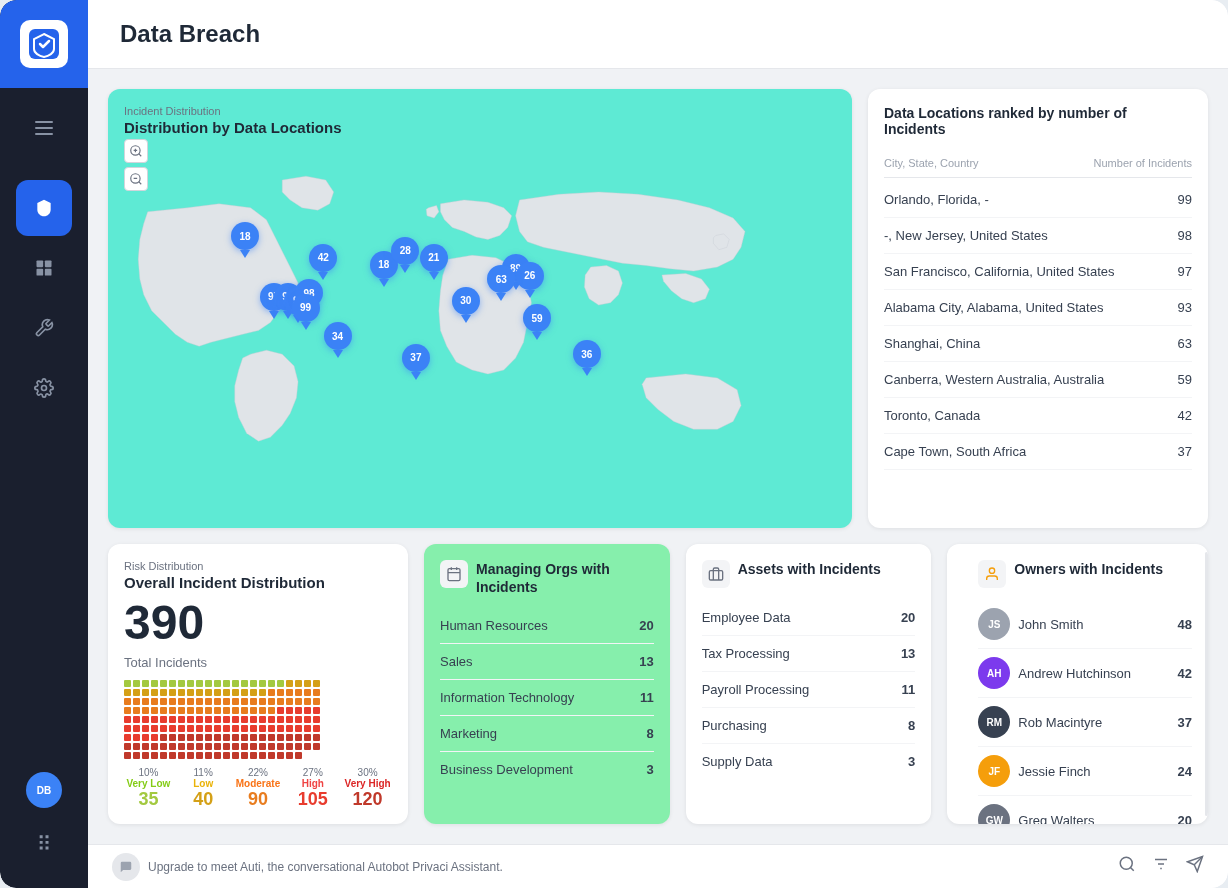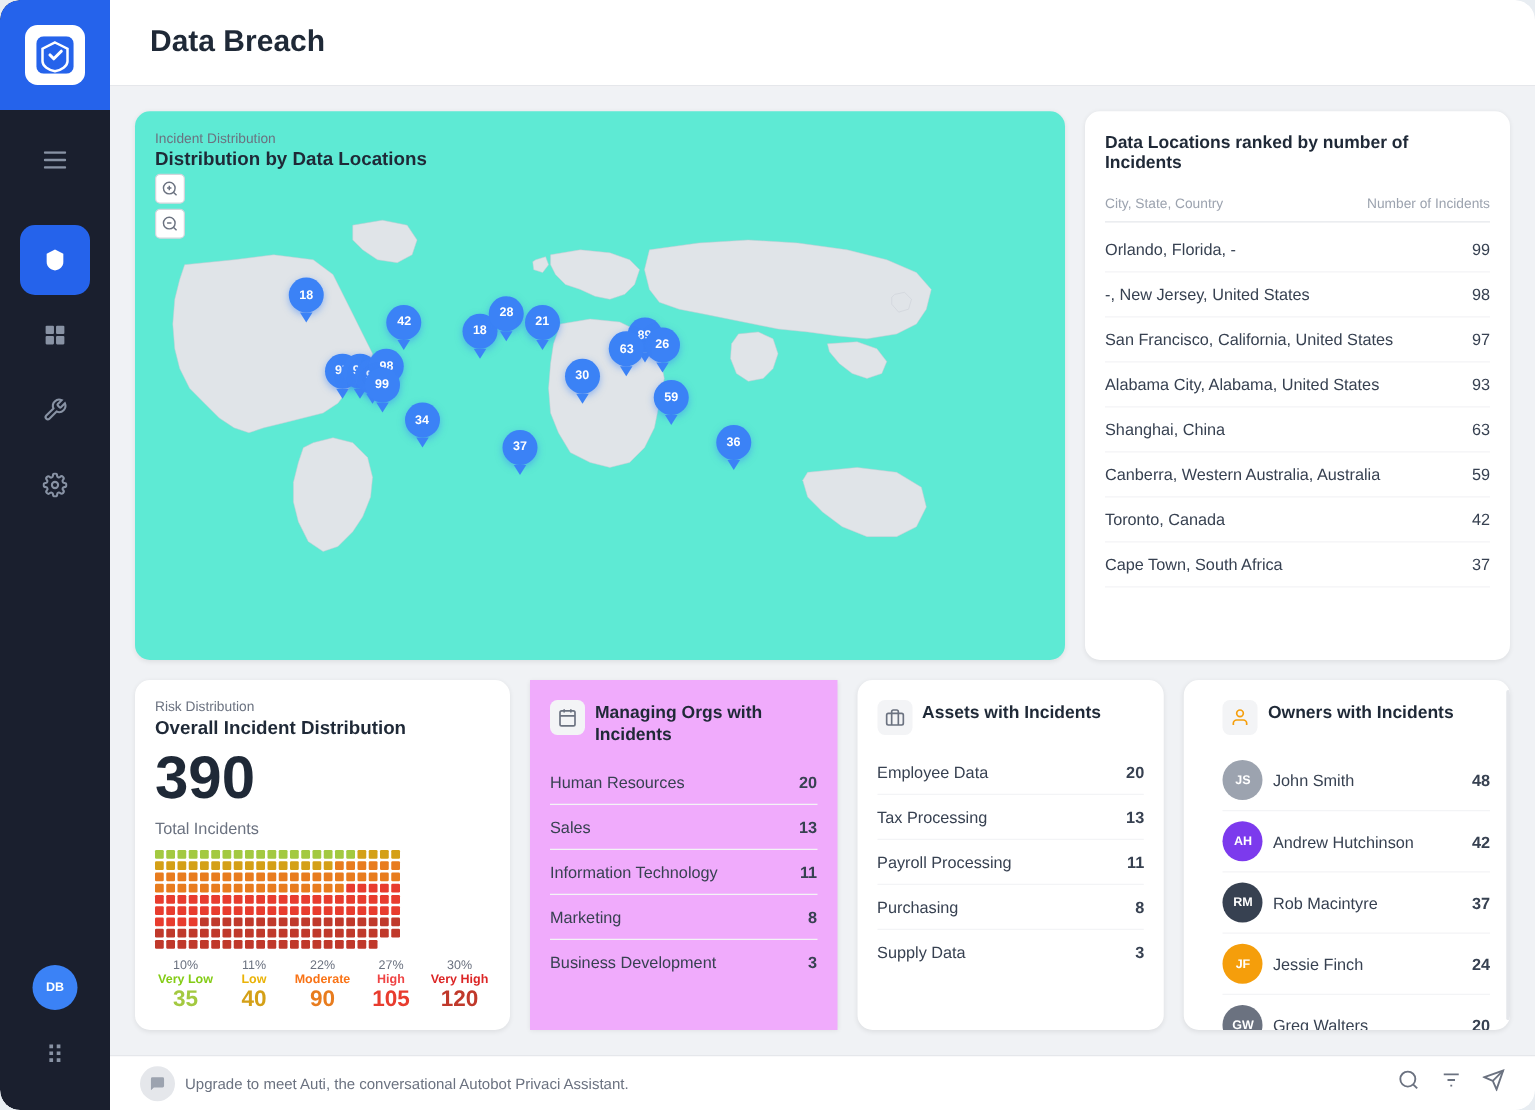--- a/index.html
+++ b/index.html
@@ -59,21 +59,21 @@
     .risk-percent { font-size: 10px; color: #6b7280; }
     .risk-level { font-size: 10px; font-weight: 600; }
     .risk-value { font-size: 18px; font-weight: 700; color: #1f2937; }
     .risk-level.very-low { color: #84cc16; }
     .risk-level.low { color: #eab308; }
     .risk-level.moderate { color: #f97316; }
     .risk-level.high { color: #ef4444; }
     .risk-level.very-high { color: #dc2626; }
 
     
-    .orgs-panel { flex: 1; background: #f0abfc; border-radius: 0; padding: 16px; box-shadow: 0 1px 4px rgba(0,0,0,0.08); overflow: hidden; }
+    .orgs-panel { flex: 1; background: #86efac; border-radius: 12px; padding: 16px; box-shadow: 0 1px 4px rgba(0,0,0,0.08); overflow: hidden; }
     .panel-header { display: flex; align-items: flex-start; gap: 8px; margin-bottom: 12px; }
     .panel-icon { width: 28px; height: 28px; border-radius: 6px; background: #f3f4f6; display: flex; align-items: center; justify-content: center; color: #6b7280; font-size: 14px; flex-shrink: 0; }
     .panel-heading { font-size: 14px; font-weight: 600; color: #1f2937; line-height: 1.3; }
     .data-list { display: flex; flex-direction: column; }
     .data-row { display: flex; justify-content: space-between; align-items: center; padding: 10px 0; border-bottom: 1px solid #f3f4f6; }
     .data-row:last-child { border-bottom: none; }
     .data-name { font-size: 13px; color: #374151; }
     .data-value { font-size: 13px; font-weight: 600; color: #374151; }
 
     

